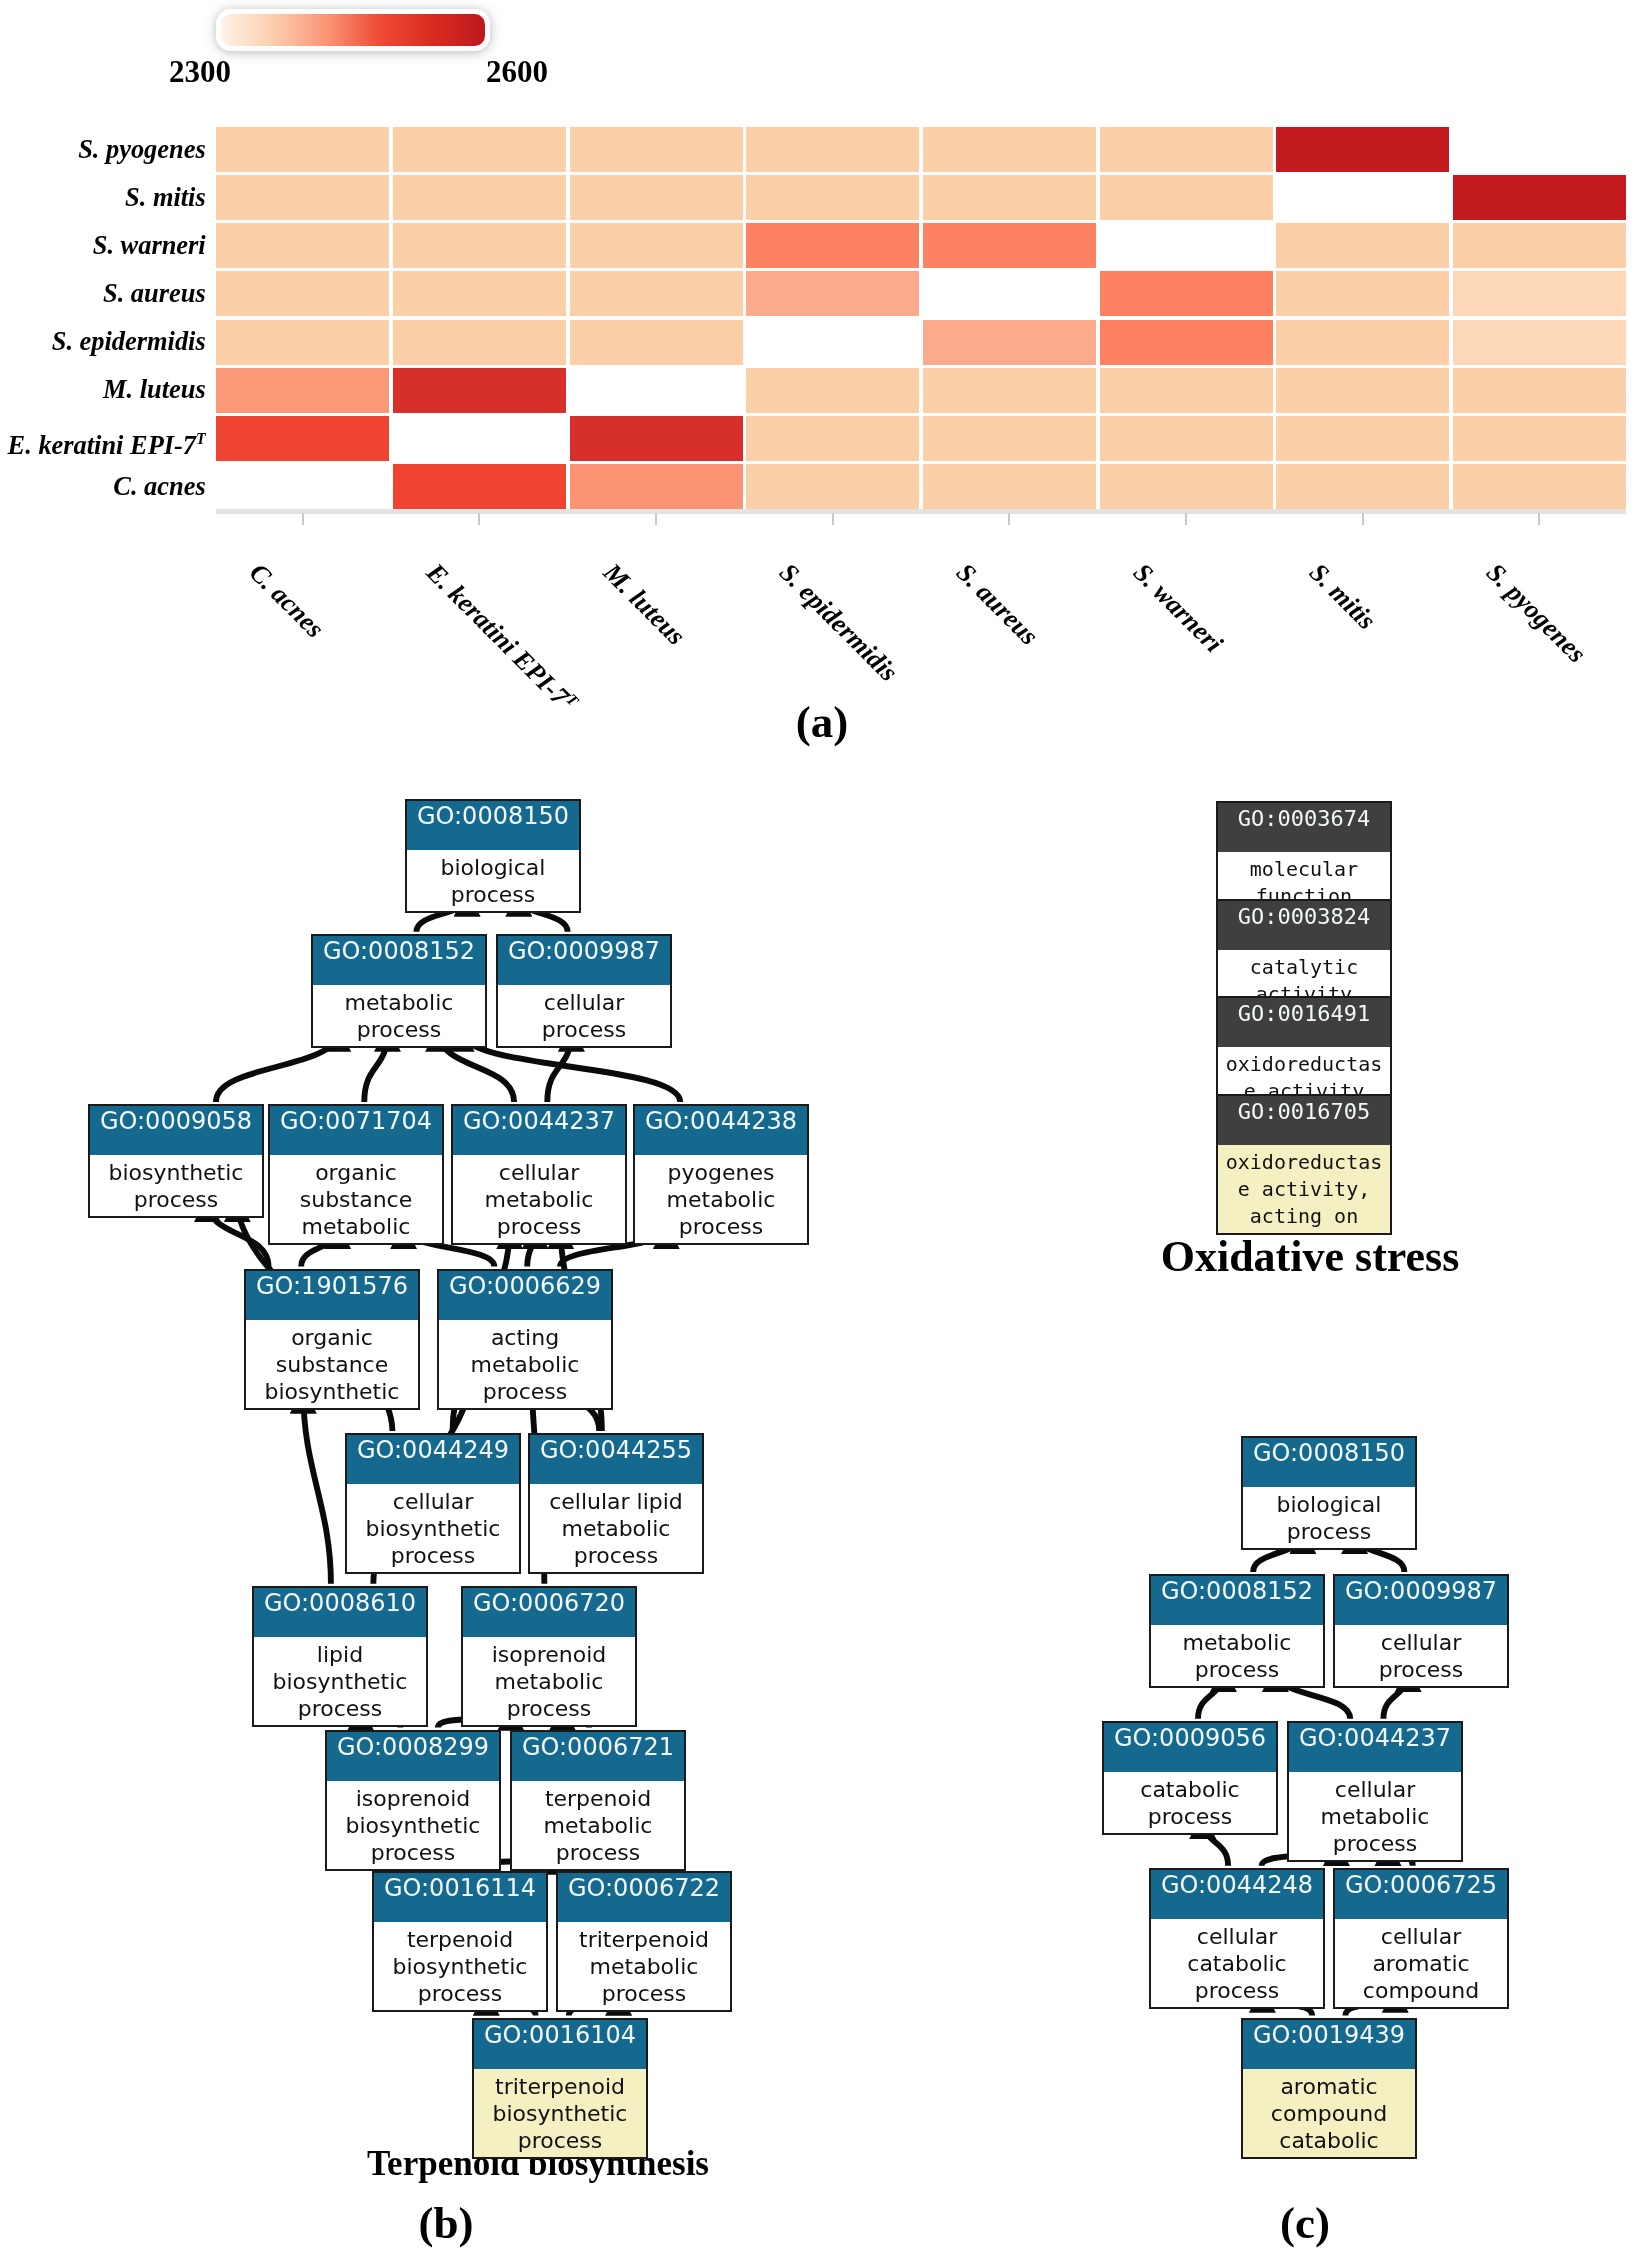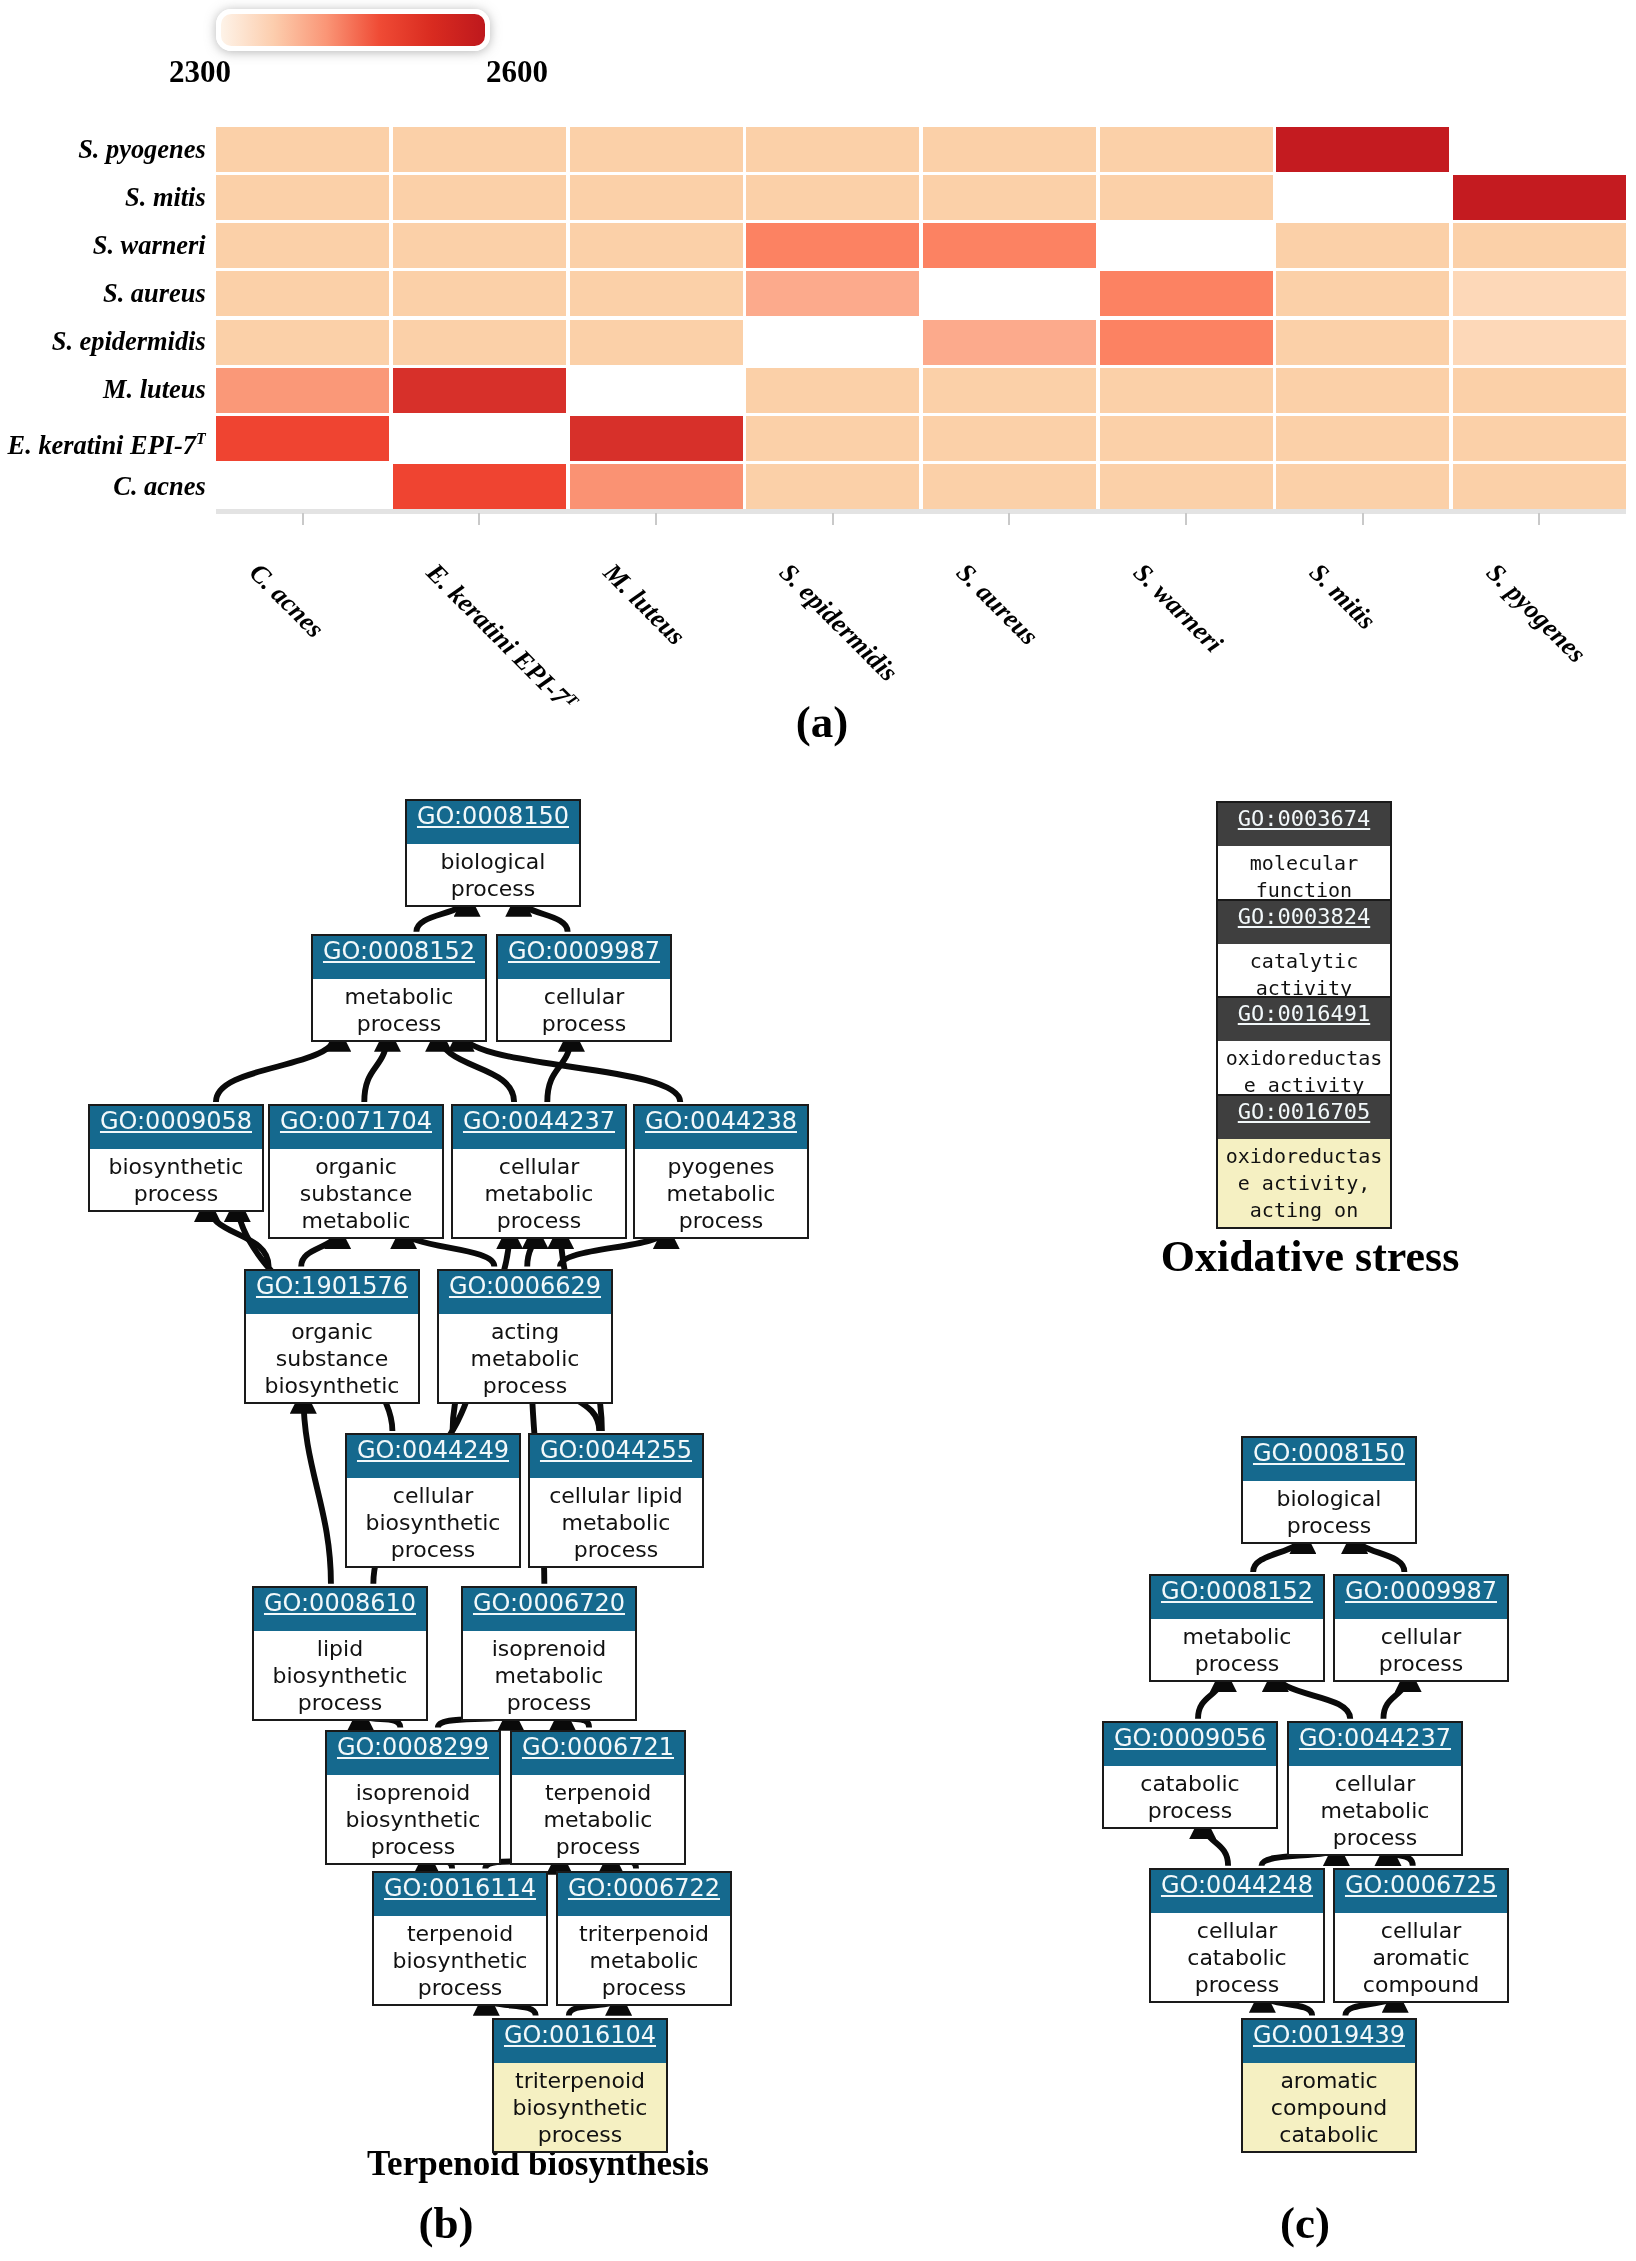--- a/index.html
+++ b/index.html
@@ -20,21 +20,21 @@
   .col-label{position:absolute;transform-origin:0 0;transform:rotate(45deg);
              font-family:"Liberation Serif","DejaVu Serif",serif;
              font-style:italic;font-weight:bold;font-size:26.4px;color:#000;white-space:nowrap;}
   .row-label sup,.col-label sup{font-size:0.6em;}
   .hm-axis{position:absolute;background:#e3e3e3;}
   .hm-tick{position:absolute;background:#c9c9c9;}
   
   .node{position:absolute;width:176px;border:2.3px solid #1a1a1a;background:#fff;
         box-sizing:border-box;z-index:2;}
   .node-header{color:#f2f8fa;text-align:center;font-size:24px;
-               height:43px;line-height:31px;overflow:hidden;text-decoration:underline;}
+               height:49px;line-height:31px;overflow:hidden;}
   .hdr-blue{background:#15698E;}
   .hdr-dark{background:#3F3F3F;font-family:"DejaVu Sans Mono",monospace;font-size:22px;}
   .node-body{text-align:center;white-space:pre-line;color:#111;
              font-size:22px;line-height:27px;padding:3.5px 1.2px;}
   .body-mono{font-family:"DejaVu Sans Mono",monospace;font-size:20px;}
   .hl .node-body{background:#F5F0C2;}
   #edges{position:absolute;left:0;top:0;z-index:1;}
   
   .caption{position:absolute;transform:translateX(-50%);
            font-family:"Liberation Serif","DejaVu Serif",serif;
@@ -283,21 +283,21 @@
         <div class="node-body">terpenoid
 biosynthetic
 process</div>
       </div>
       <div class="node" style="left: 556px; top: 1871px;">
         <div class="node-header hdr-blue">GO:0006722</div>
         <div class="node-body">triterpenoid
 metabolic
 process</div>
       </div>
-      <div class="node hl" style="left: 492px; top: 2018px;">
+      <div class="node hl" style="left: 472px; top: 2018px;">
         <div class="node-header hdr-blue">GO:0016104</div>
         <div class="node-body">triterpenoid
 biosynthetic
 process</div>
       </div>
       <div class="node" style="left: 1216px; top: 801px;">
         <div class="node-header hdr-dark">GO:0003674</div>
         <div class="node-body body-mono">molecular
 function</div>
       </div>

